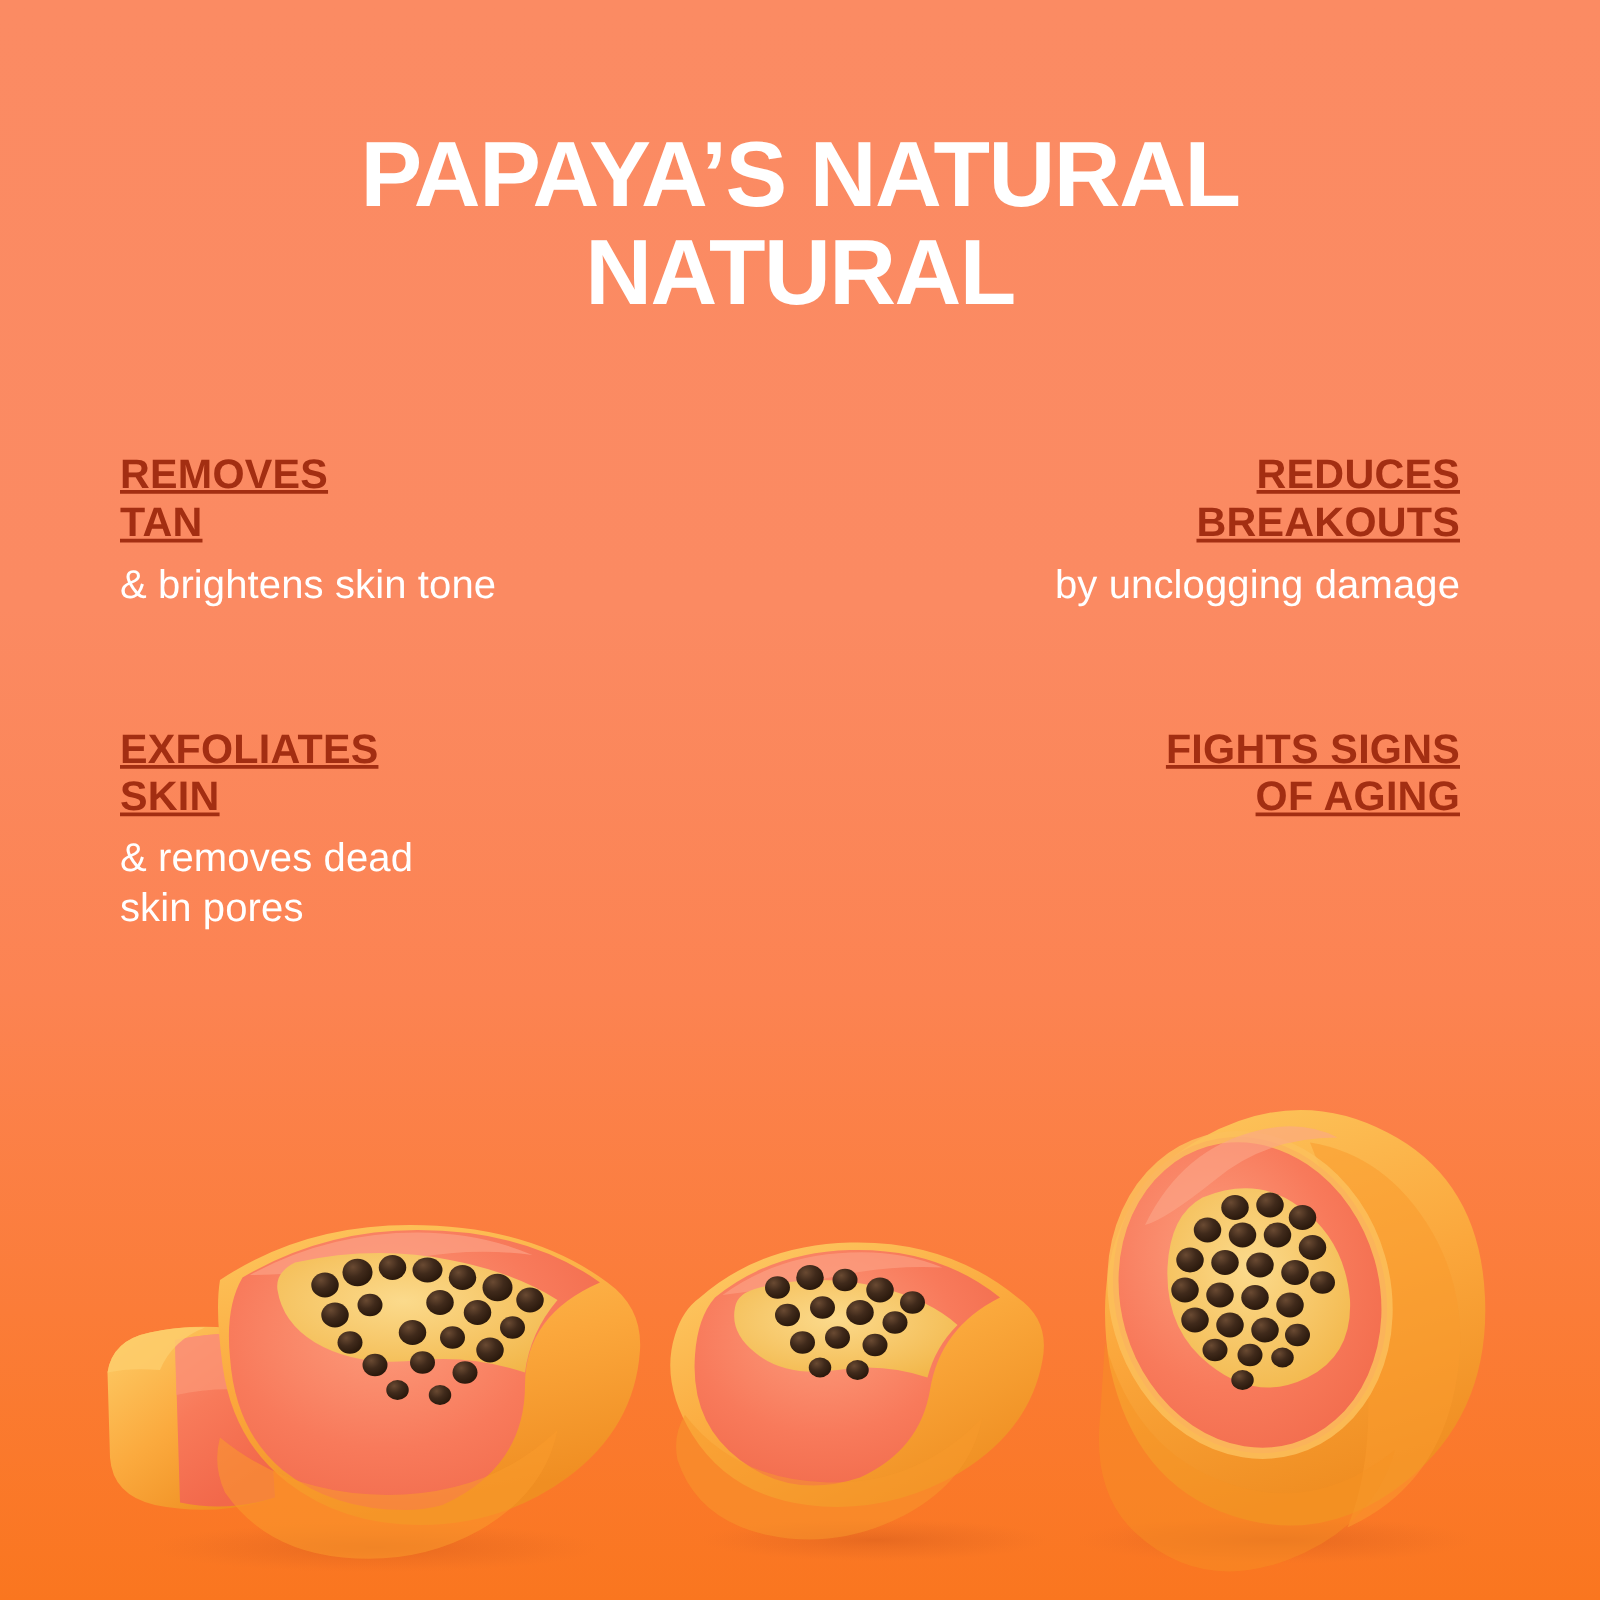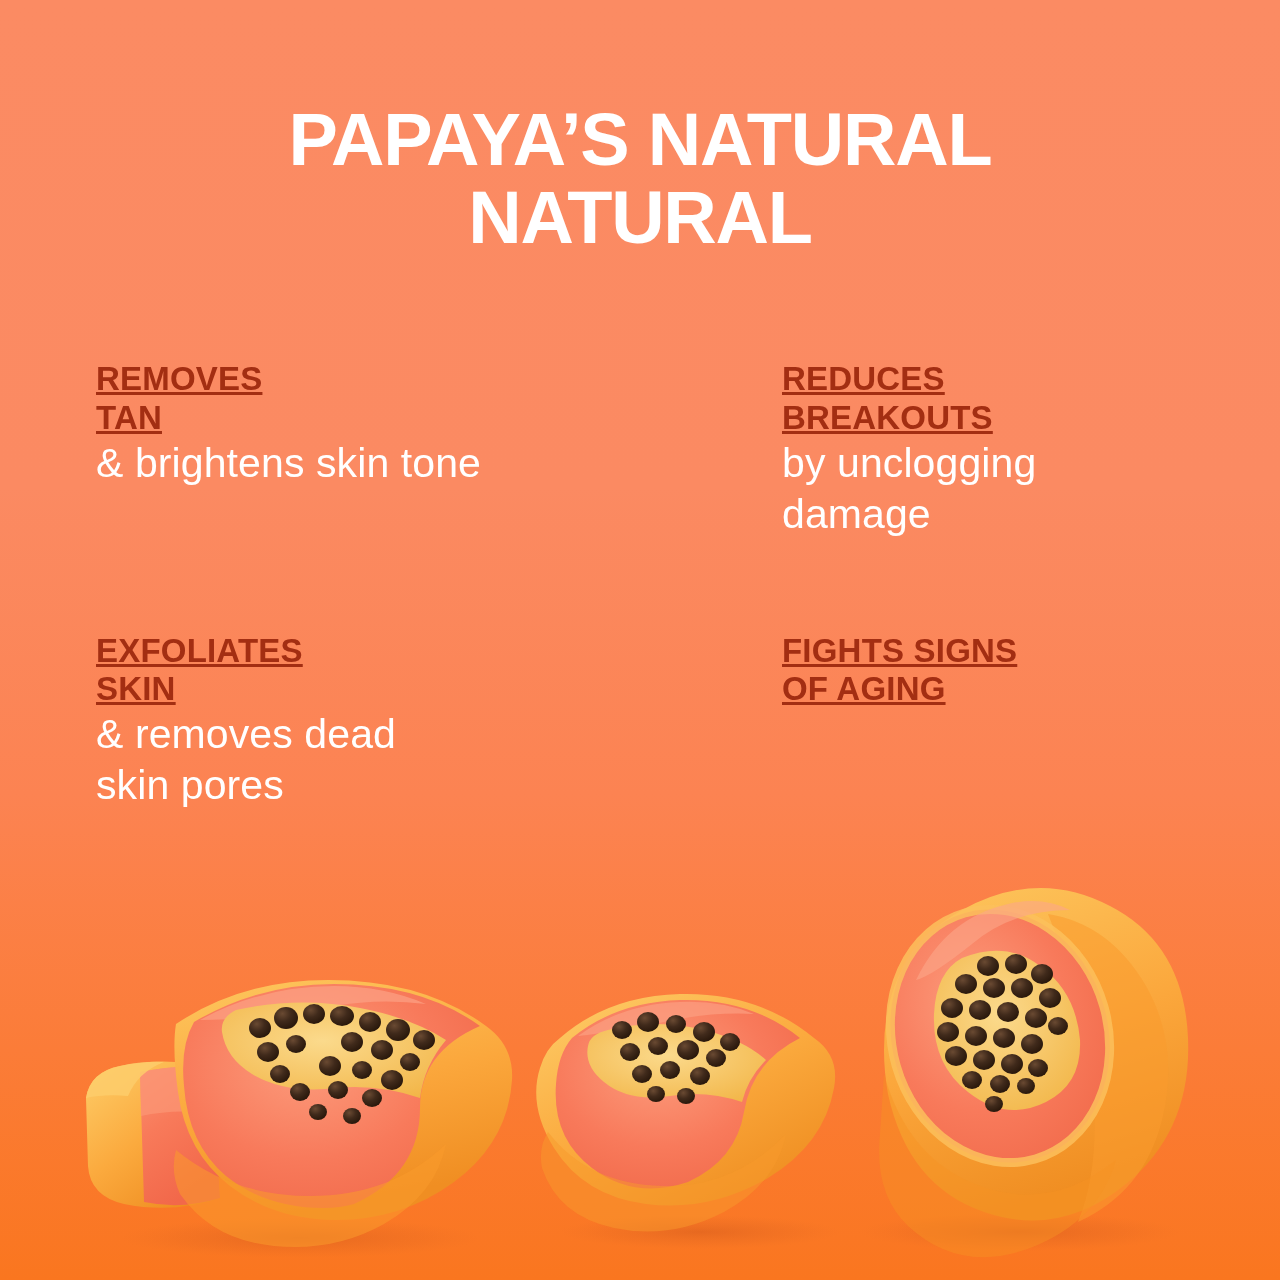--- a/index.html
+++ b/index.html
@@ -45,38 +45,38 @@
     position:absolute;
     top:360px; left:96px;
     width:1072px;
     display:grid;
     grid-template-columns:1fr 1fr;
     column-gap:300px;
     row-gap:92px;
   }
   .feature { }
   .feature.left  { text-align:left;  }
-  .feature.right { text-align:left; }
+  .feature.right { text-align:right; }
 
   .feature-heading {
     color:#A32E12;
     font-weight:700;
     font-size:33px;
     line-height:1.18;
     letter-spacing:0.2px;
     text-transform:uppercase;
     text-decoration:underline;
   }
   .feature-heading .hl { display:block; }
 
   .feature-sub {
-    margin-top:0;
+    margin-top:10px;
     color:#FFFFFF;
     font-weight:400;
-    font-size:41px;
+    font-size:32px;
     line-height:1.24;
     letter-spacing:0.1px;
   }
   .feature-sub .sl { display:block; }
 
   
   .fruit-stage {
     position:absolute;
     left:0; bottom:0;
     width:1280px; height:420px;

